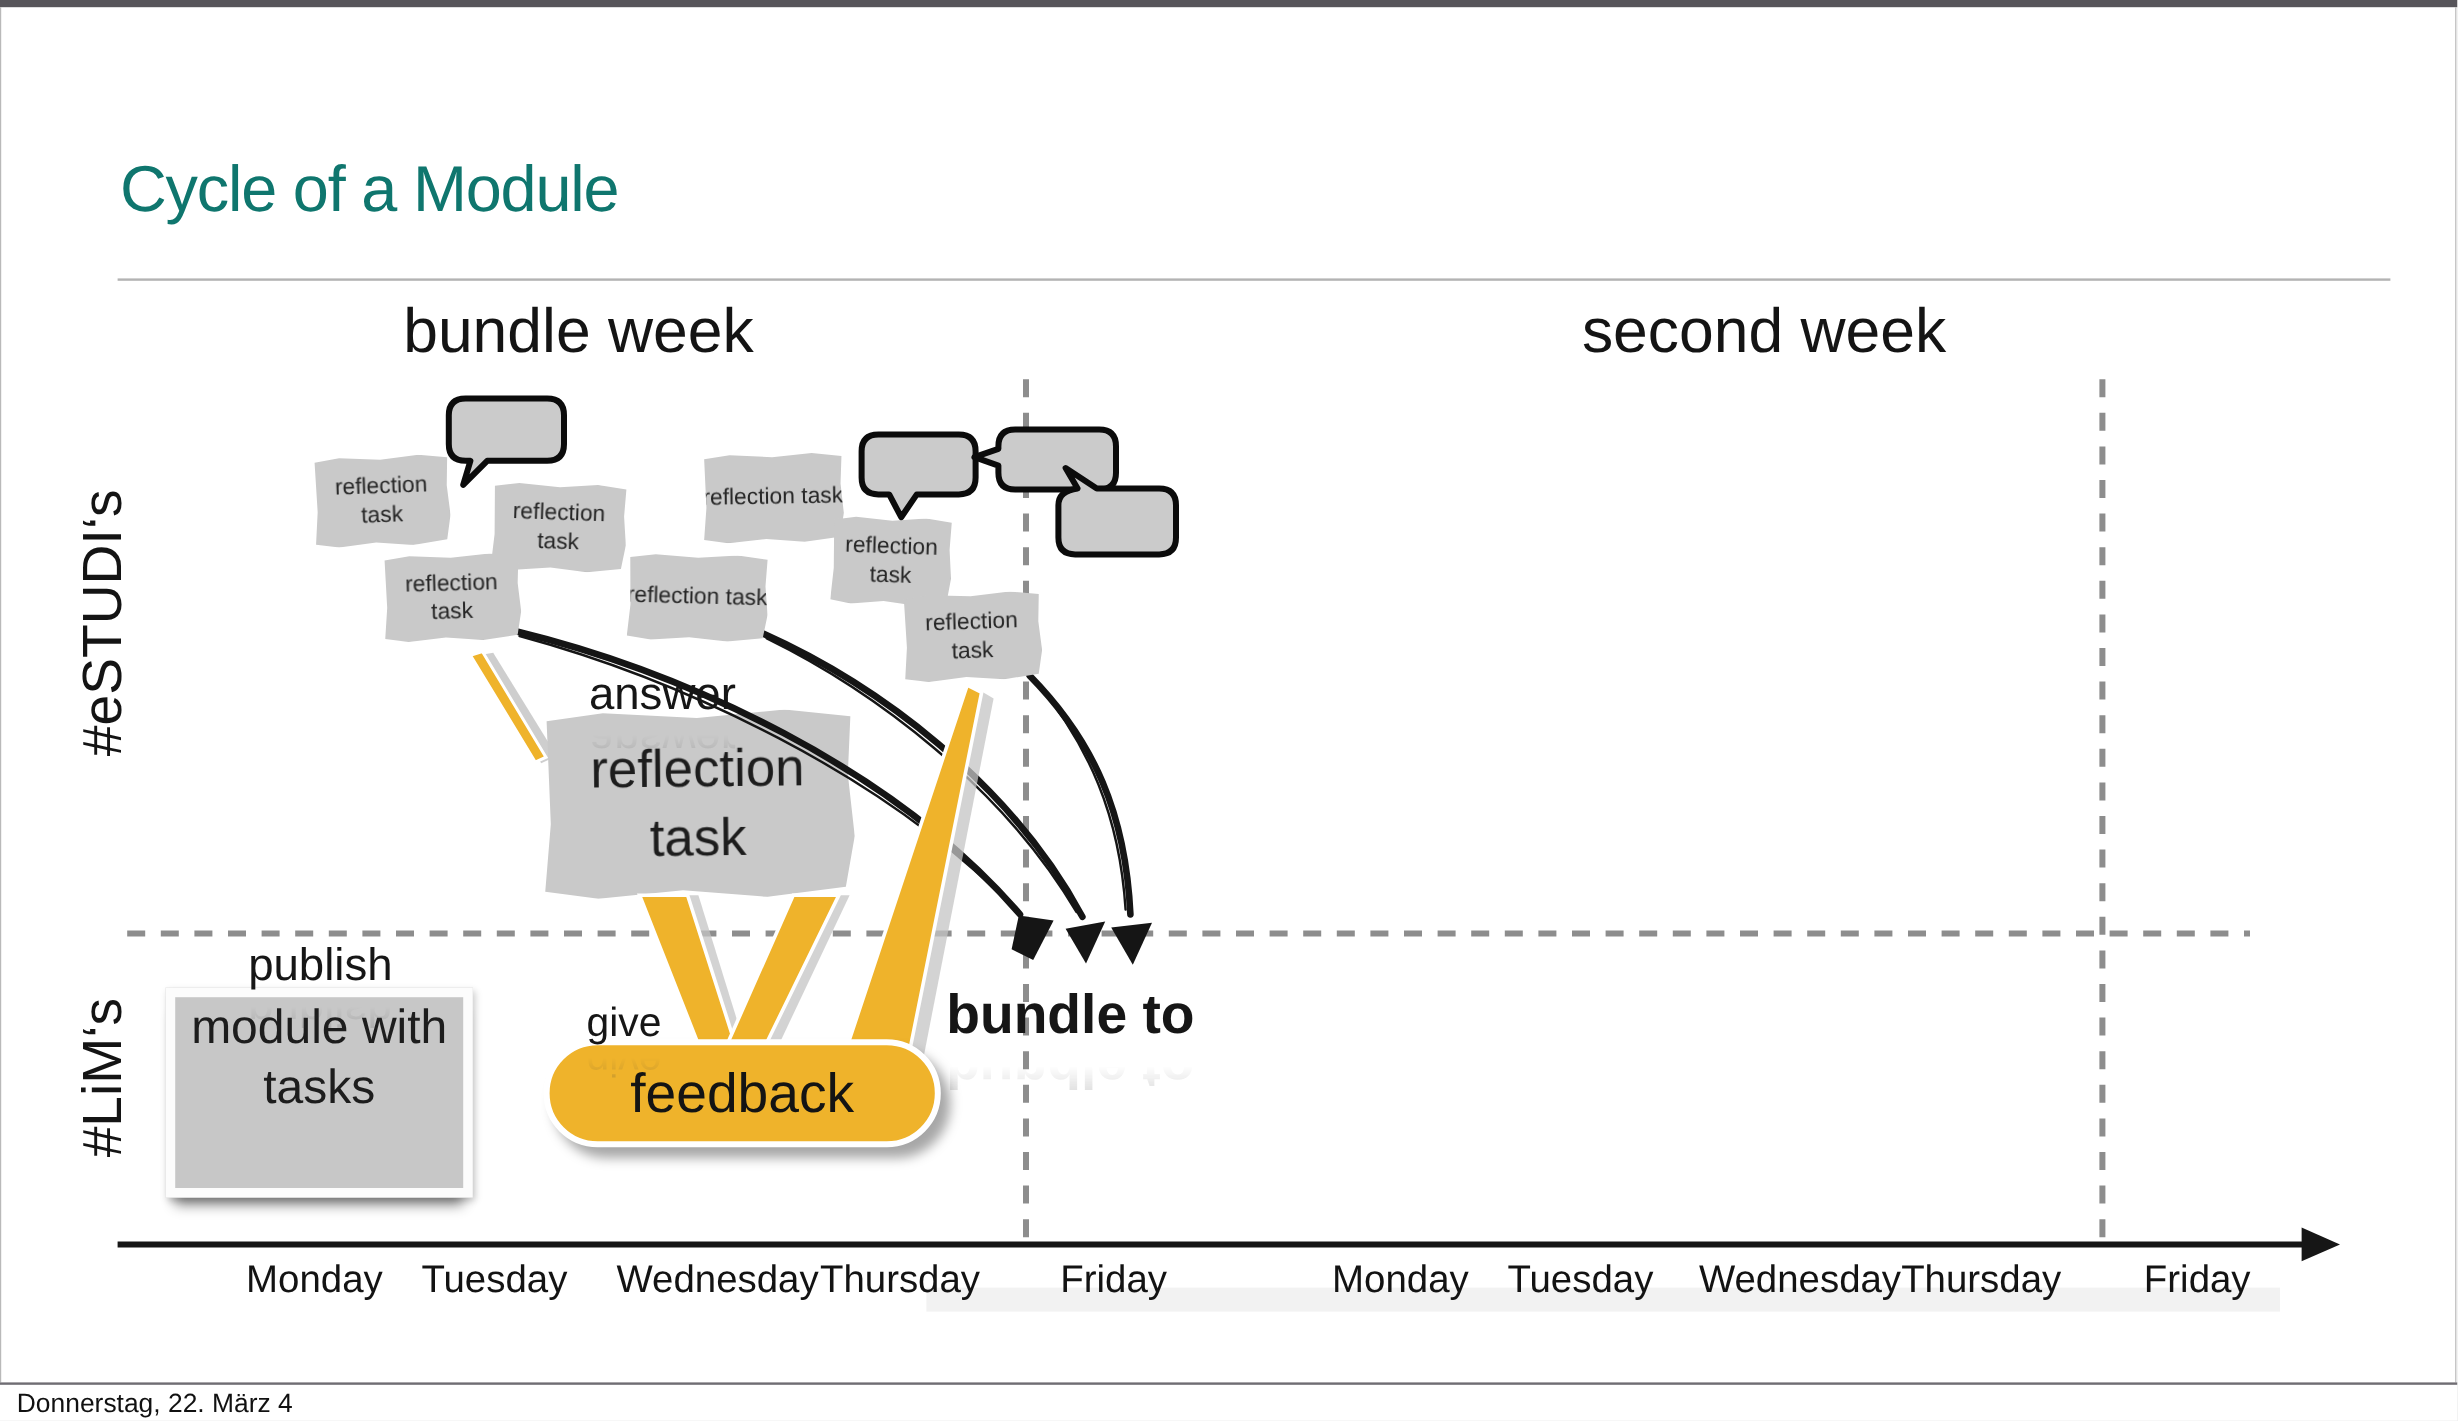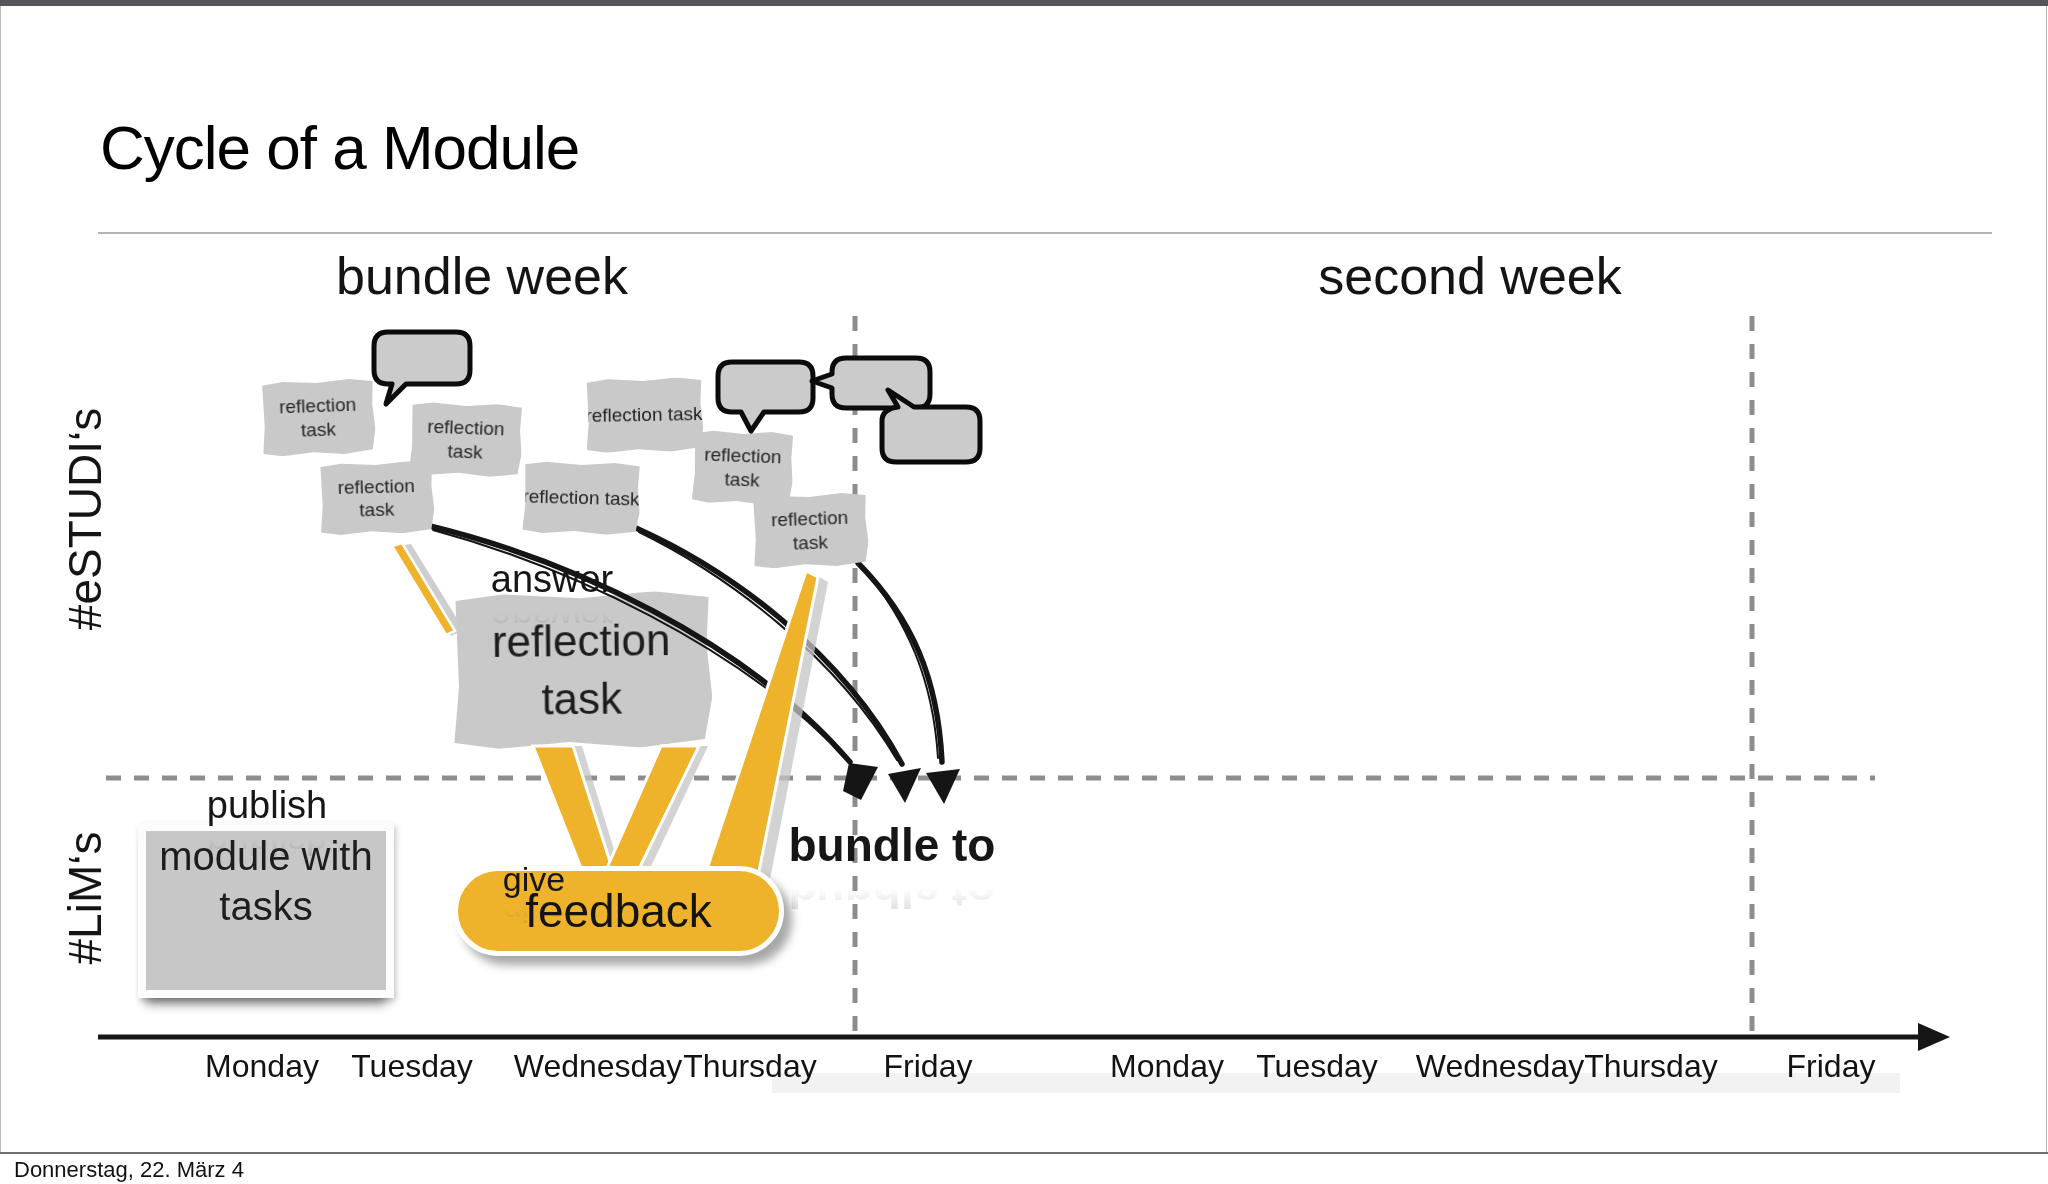--- a/index.html
+++ b/index.html
@@ -7,21 +7,21 @@
     position:relative;width:2048px;height:1184px;background:#ffffff;overflow:hidden;
     font-family:"Liberation Sans","DejaVu Sans",sans-serif;color:#151515;
   }
   .abs{position:absolute;}
   
   .topbar{left:0;top:0;width:2048px;height:6px;background:#57555a;}
   .side-border{top:6px;height:1146px;width:1px;background:#b9b9b9;}
   .footer-line{left:0;top:1152px;width:2048px;height:2px;background:#6f6d73;}
   .footer-date{left:14px;top:1157px;font-size:22px;color:#111;}
   
-  .title{left:100px;top:112px;font-size:62px;letter-spacing:-1px;color:#000000;}
+  .title{left:100px;top:127px;font-size:54px;letter-spacing:-1px;color:#0f766e;}
   .title-rule{left:98px;top:232px;width:1894px;height:2px;background:#b3b3b3;}
   .week-header{top:246px;font-size:52px;color:#141414;transform:translateX(-50%);white-space:nowrap;}
   .row-label{font-size:46px;color:#141414;white-space:nowrap;transform:translate(-50%,-50%) rotate(-90deg);}
   .day-label{top:1048px;font-size:32px;color:#131313;transform:translateX(-50%);white-space:nowrap;}
   
   .note{
     background:#c9c9c9;color:#262626;display:flex;align-items:center;justify-content:center;
     text-align:center;line-height:1.22;font-size:19px;
     clip-path:polygon(2% 5%,20% 1%,50% 4%,78% 0%,99% 4%,98% 35%,100% 68%,97% 95%,72% 100%,45% 96%,18% 100%,1% 96%,3% 60%);
     filter:drop-shadow(3px 5px 3px rgba(0,0,0,.35));
@@ -143,21 +143,21 @@
   </div>
 
   <div class="abs action" style="left:892px;top:818px;font-size:46px;transform:translateX(-50%);font-weight:bold;">
     <div>bundle to</div>
     <div class="mirror">bundle to</div>
   </div>
 
   <div class="abs pill" style="left:453px;top:866px;width:321px;height:80px;">
     <span>feedback</span>
   </div>
-  <div class="abs action" style="left:534px;top:833px;font-size:34px;transform:translateX(-50%);margin-top:27px;">
+  <div class="abs action" style="left:520px;top:833px;font-size:34px;transform:translateX(-50%);">
     <div>give</div>
     <div class="mirror">give</div>
   </div>
 
   <div class="abs title">Cycle of a Module</div>
   <div class="abs title-rule"></div>
   <div class="abs week-header" style="left:482px;">bundle week</div>
   <div class="abs week-header" style="left:1470px;">second week</div>
   <div class="abs row-label" style="left:85px;top:519px;">#eSTUDI‘s</div>
   <div class="abs row-label" style="left:85px;top:898px;">#LiM‘s</div>

